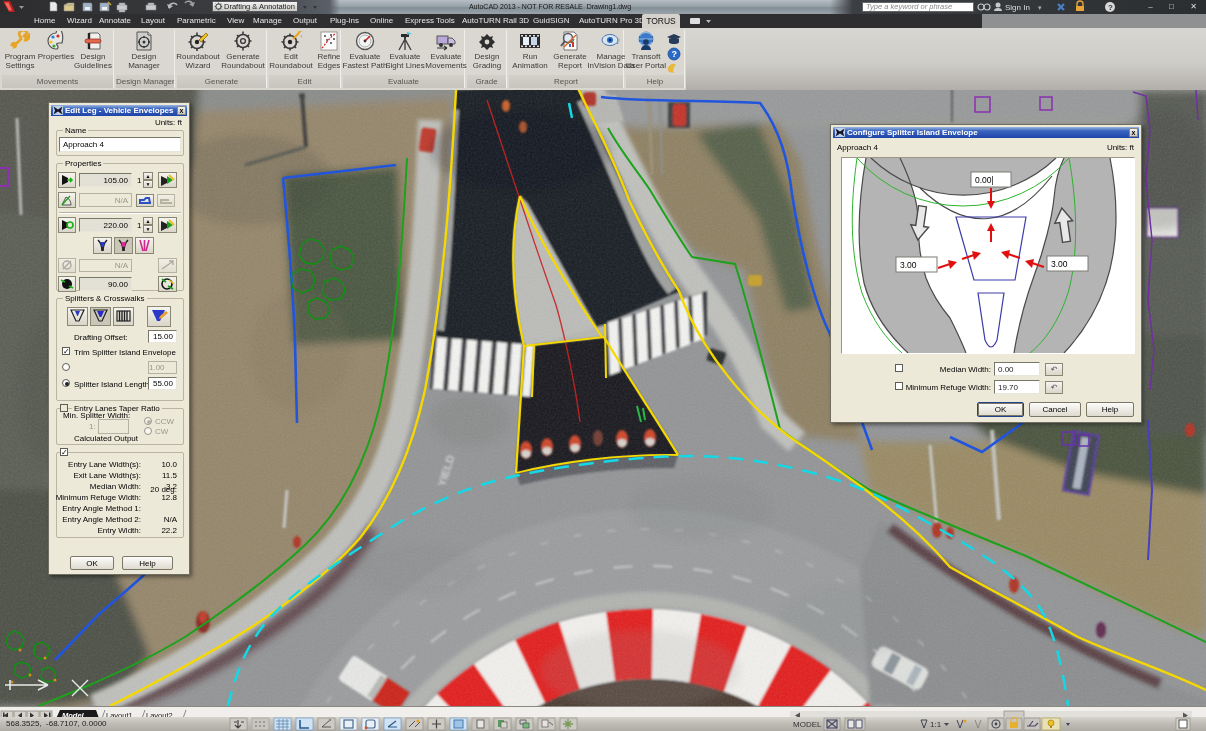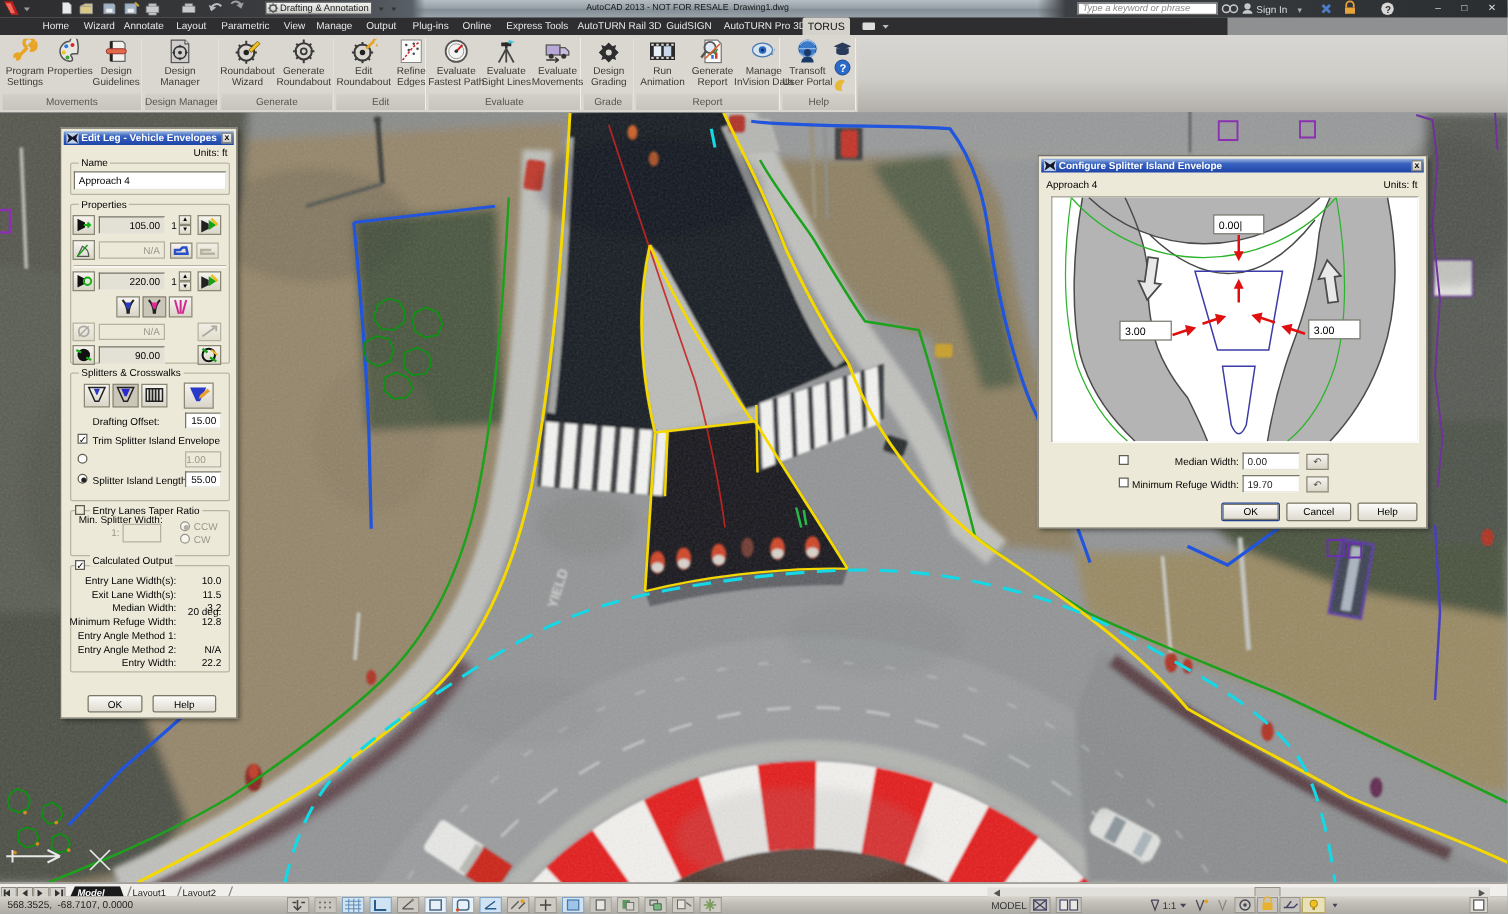--- a/index.html
+++ b/index.html
@@ -733,21 +733,21 @@
     <div class="tfd" style="left:49px;top:316px;width:31px;height:15px;"></div>
     <div class="rb" style="left:95px;top:314px;opacity:0.6;">
         <div style="position:absolute;left:2px;top:2px;width:4px;height:4px;border-radius:50%;background:#888;"></div>
       </div>
     <div class="lblg" style="left:106px;top:314px;">CCW</div>
     <div class="rb" style="left:95px;top:324px;opacity:0.6;"></div>
     <div class="lblg" style="left:106px;top:324px;">CW</div>
 
     <div class="fs" style="left:7px;top:349px;width:128px;height:86px;"></div>
     <div class="cb" style="left:11px;top:345px;">✓</div>
-    <div class="lbl" style="left:23px;top:341px;background:#ece9d8;padding:0 2px;">Calculated Output</div>
+    <div class="lbl" style="left:23px;top:331px;background:#ece9d8;padding:0 2px;">Calculated Output</div>
     <div class="lbl" style="left:0;top:357px;width:92px;text-align:right;">Entry Lane Width(s):</div>
       <div class="lbl" style="right:12px;top:357px;">10.0</div>
     <div class="lbl" style="left:0;top:368px;width:92px;text-align:right;">Exit Lane Width(s):</div>
       <div class="lbl" style="right:12px;top:368px;">11.5</div>
     <div class="lbl" style="left:0;top:379px;width:92px;text-align:right;">Median Width:</div>
       <div class="lbl" style="right:12px;top:379px;">3.2</div>
     <div class="lbl" style="left:0;top:390px;width:92px;text-align:right;">Minimum Refuge Width:</div>
       <div class="lbl" style="right:12px;top:390px;">12.8</div>
     <div class="lbl" style="left:0;top:401px;width:92px;text-align:right;">Entry Angle Method 1:</div>
       <div class="lbl" style="right:12px;top:382px;">20 deg.</div>

